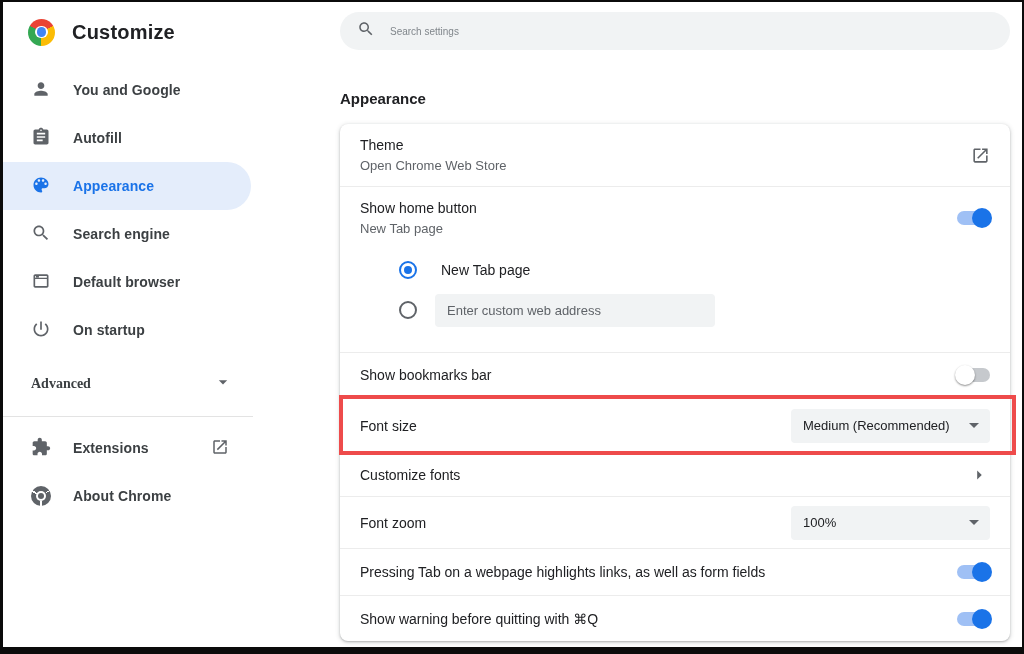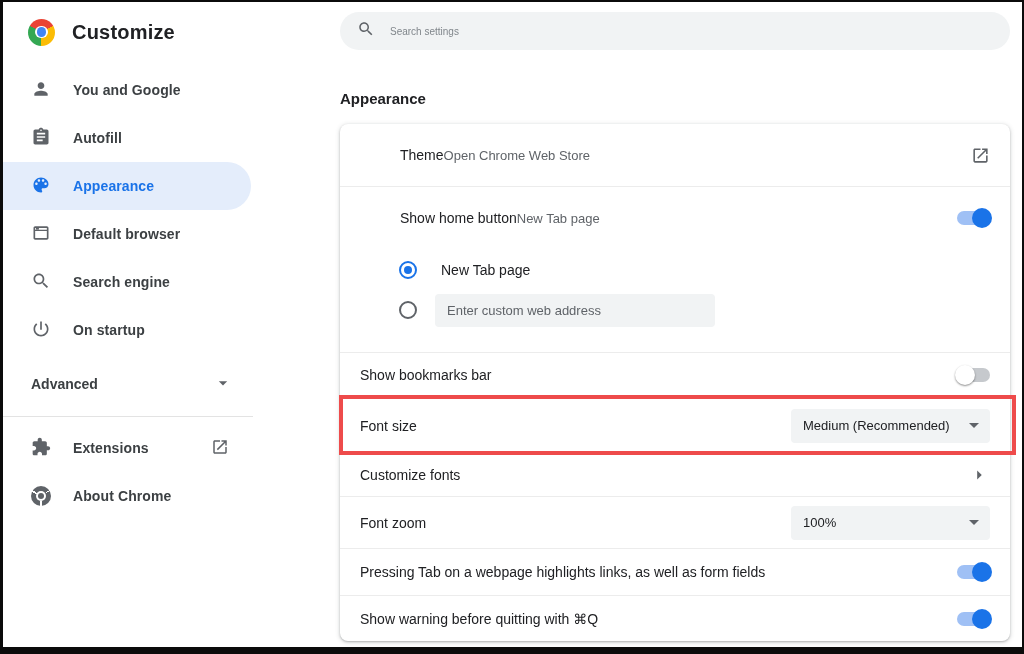--- a/index.html
+++ b/index.html
@@ -29,21 +29,21 @@
     padding-left: 28px; border-radius: 0 24px 24px 0; cursor: pointer;
     font-size: 14px; font-weight: 700; color: var(--sidebar-text); letter-spacing: .1px;
   }
   .nav-item svg { width: 20px; height: 20px; fill: var(--icon-gray); flex: none; }
   .nav-item.selected { background: var(--selected-bg); color: var(--accent-blue); }
   .nav-item.selected svg { fill: var(--accent-blue); }
 
   .advanced-row {
     display: flex; align-items: center; justify-content: space-between;
     height: 48px; width: 250px; margin-top: 6px; padding: 0 20px 0 28px;
-    font-size: 14px; font-weight: 700; color: var(--sidebar-text); cursor: pointer;
+    font-size: 14px; font-weight: 700; color: var(--sidebar-text); cursor: pointer; font-family: Liberation Serif, serif;
   }
   .advanced-row svg { width: 20px; height: 20px; fill: var(--icon-gray); }
   .sidebar-divider { border: none; border-top: 1px solid #e3e3e3; margin: 8px 0 0 0; width: 250px; }
   .nav-footer { padding-top: 7px; }
   .nav-item .trail { margin-left: auto; margin-right: 22px; }
   .trail svg { width: 18px; height: 18px; }
 
   .chrome-gray-logo {
     width: 20px; height: 20px; border-radius: 50%; position: relative; flex: none;
     background: conic-gradient(from 60deg,
@@ -68,21 +68,21 @@
   .searchbar input::placeholder { color: #80868b; }
 
   .section-title { margin: 40px 0 0 0; font-size: 15px; font-weight: 700; color: var(--text-primary); }
 
   .card {
     margin-top: 17px; background: #fff; border-radius: 8px;
     box-shadow: 0 1px 2px rgba(60,64,67,.30), 0 1px 4px 1px rgba(60,64,67,.15);
   }
   .row { display: flex; align-items: center; justify-content: space-between; padding: 0 20px; position: relative; }
   .row.bordered { border-top: 1px solid var(--divider); }
-  .row-texts { display: flex; flex-direction: row; justify-content: center; margin-left: 40px; }
+  .row-texts { display: flex; flex-direction: column; justify-content: center; }
   .row-title { font-size: 14px; color: var(--text-primary); line-height: 20px; }
   .row-sub { font-size: 13px; color: var(--text-secondary); line-height: 18px; margin-top: 2px; }
 
   .h2line { height: 62px; }
   .ext-icon svg { width: 19px; height: 19px; fill: var(--icon-gray); display:block; }
 
   .radio-section { padding: 2px 20px 22px 59px; }
   .radio-row { display: flex; align-items: center; height: 40px; gap: 24px; }
   .radio { width: 18px; height: 18px; border-radius: 50%; border: 2px solid var(--icon-gray); position: relative; flex: none; cursor: pointer; }
   .radio.checked { border-color: var(--accent-blue); }
@@ -138,29 +138,29 @@
         <span>Autofill</span>
       </div>
       <div class="nav-item selected">
         <span><svg viewBox="0 0 24 24">
               <path d="M12 3c-4.97 0-9 4.03-9 9s4.03 9 9 9c.83 0 1.5-.67 1.5-1.5 0-.39-.15-.74-.39-1.01-.23-.26-.38-.61-.38-.99 0-.83.67-1.5 1.5-1.5H16c2.76 0 5-2.24 5-5 0-4.42-4.03-8-9-8zm-5.5 9c-.83 0-1.5-.67-1.5-1.5S5.67 9 6.5 9 8 9.67 8 10.5 7.33 12 6.5 12zm3-4C8.67 8 8 7.33 8 6.5S8.67 5 9.5 5s1.5.67 1.5 1.5S10.33 8 9.5 8zm5 0c-.83 0-1.5-.67-1.5-1.5S13.67 5 14.5 5s1.5.67 1.5 1.5S15.33 8 14.5 8zm3 4c-.83 0-1.5-.67-1.5-1.5S16.67 9 17.5 9s1.5.67 1.5 1.5-.67 1.5-1.5 1.5z"></path>
             </svg></span>
         <span>Appearance</span>
       </div>
       <div class="nav-item">
         <span><svg viewBox="0 0 24 24">
+              <path d="M15.5 14h-.79l-.28-.27C15.41 12.59 16 11.11 16 9.5 16 5.91 13.09 3 9.5 3S3 5.91 3 9.5 5.91 16 9.5 16c1.61 0 3.09-.59 4.23-1.57l.27.28v.79l5 4.99L20.49 19l-4.99-5zm-6 0C7.01 14 5 11.99 5 9.5S7.01 5 9.5 5 14 7.01 14 9.5 11.99 14 9.5 14z"></path>
+            </svg></span>
+        <span>Search engine</span>
+      </div>
+      <div class="nav-item">
+        <span><svg viewBox="0 0 24 24">
               <path d="M19 4H5c-1.1 0-2 .9-2 2v12c0 1.1.9 2 2 2h14c1.1 0 2-.9 2-2V6c0-1.1-.9-2-2-2zm0 14H5V6h14v12zM5 8h14v1.6H5zM6 5.9h3.5v2H6z"></path>
             </svg></span>
         <span>Default browser</span>
-      </div>
-      <div class="nav-item">
-        <span><svg viewBox="0 0 24 24">
-              <path d="M15.5 14h-.79l-.28-.27C15.41 12.59 16 11.11 16 9.5 16 5.91 13.09 3 9.5 3S3 5.91 3 9.5 5.91 16 9.5 16c1.61 0 3.09-.59 4.23-1.57l.27.28v.79l5 4.99L20.49 19l-4.99-5zm-6 0C7.01 14 5 11.99 5 9.5S7.01 5 9.5 5 14 7.01 14 9.5 11.99 14 9.5 14z"></path>
-            </svg></span>
-        <span>Search engine</span>
       </div>
       <div class="nav-item">
         <span><svg viewBox="0 0 24 24">
               <path d="M13 3h-2v10h2V3zm4.83 2.17l-1.42 1.42C17.99 7.86 19 9.81 19 12c0 3.87-3.13 7-7 7s-7-3.13-7-7c0-2.19 1.01-4.14 2.58-5.42L6.17 5.17C4.23 6.82 3 9.26 3 12c0 4.97 4.03 9 9 9s9-4.03 9-9c0-2.74-1.23-5.18-3.17-6.83z"></path>
             </svg></span>
         <span>On startup</span>
       </div>
     </div>
 
     <div class="advanced-row">

